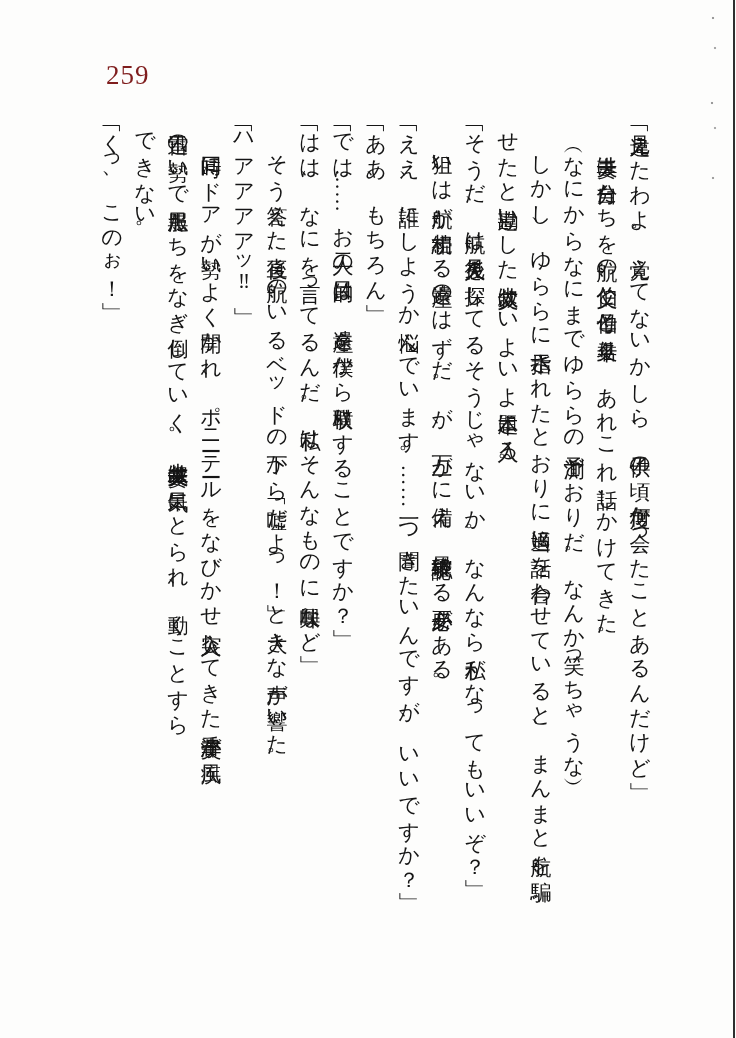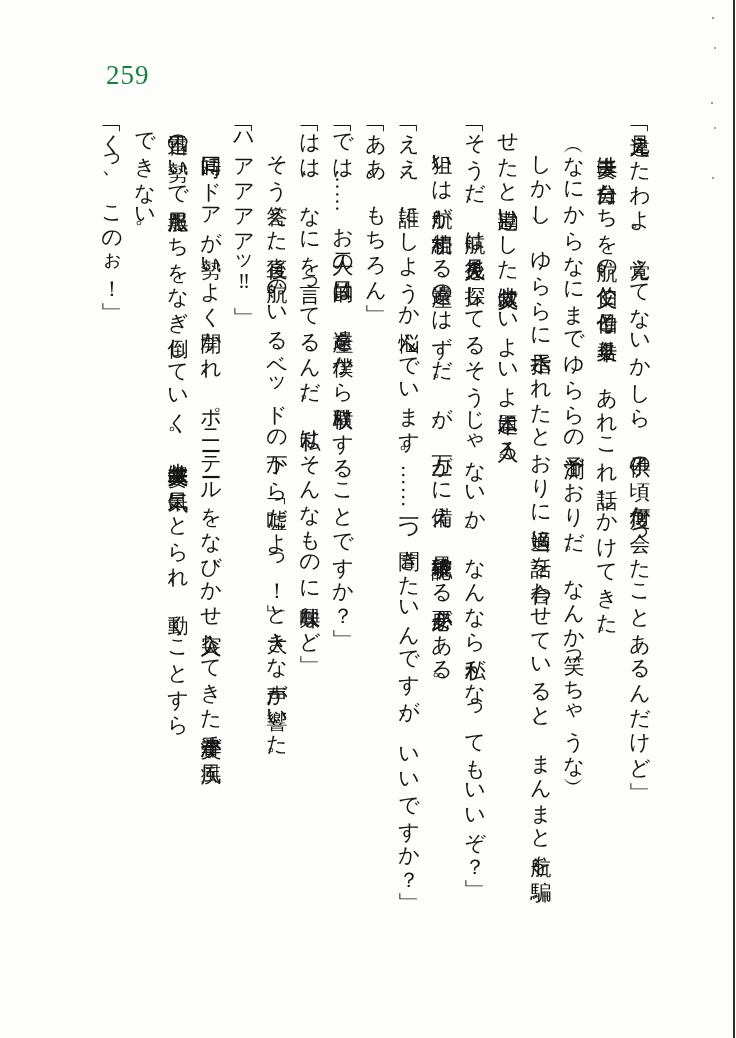--- a/index.html
+++ b/index.html
@@ -11,21 +11,21 @@
   .book-page {
     position: relative;
     width: 736px; height: 1038px;
     background: #fdfdfc;
     overflow: hidden;
   }
   .page-number {
     position: absolute;
     top: 60px; left: 106px;
     font-size: 27px;
-    color: #15803d;
+    color: #7f1d1d;
     letter-spacing: 1px;
   }
   .text-block {
     position: absolute;
     top: 118px;
     right: 80px;
     height: 845px;
     writing-mode: vertical-rl;
     text-orientation: mixed;
     color: #151515;

